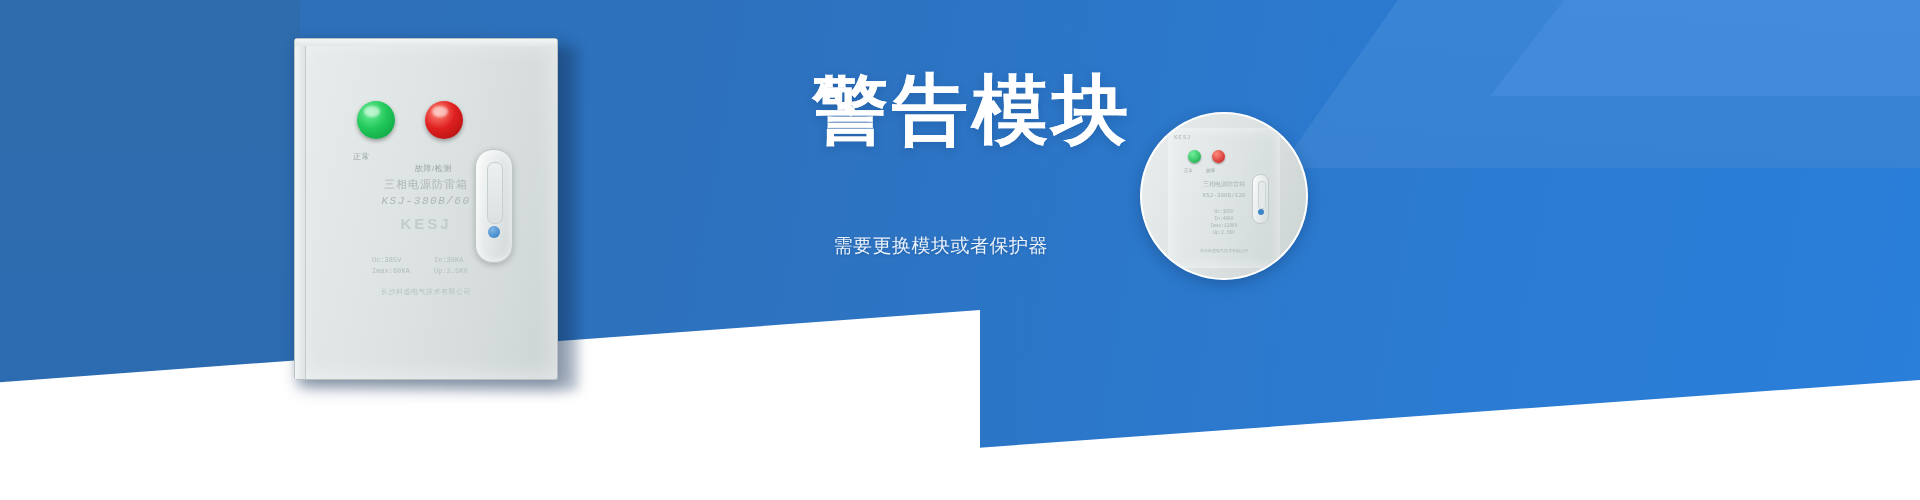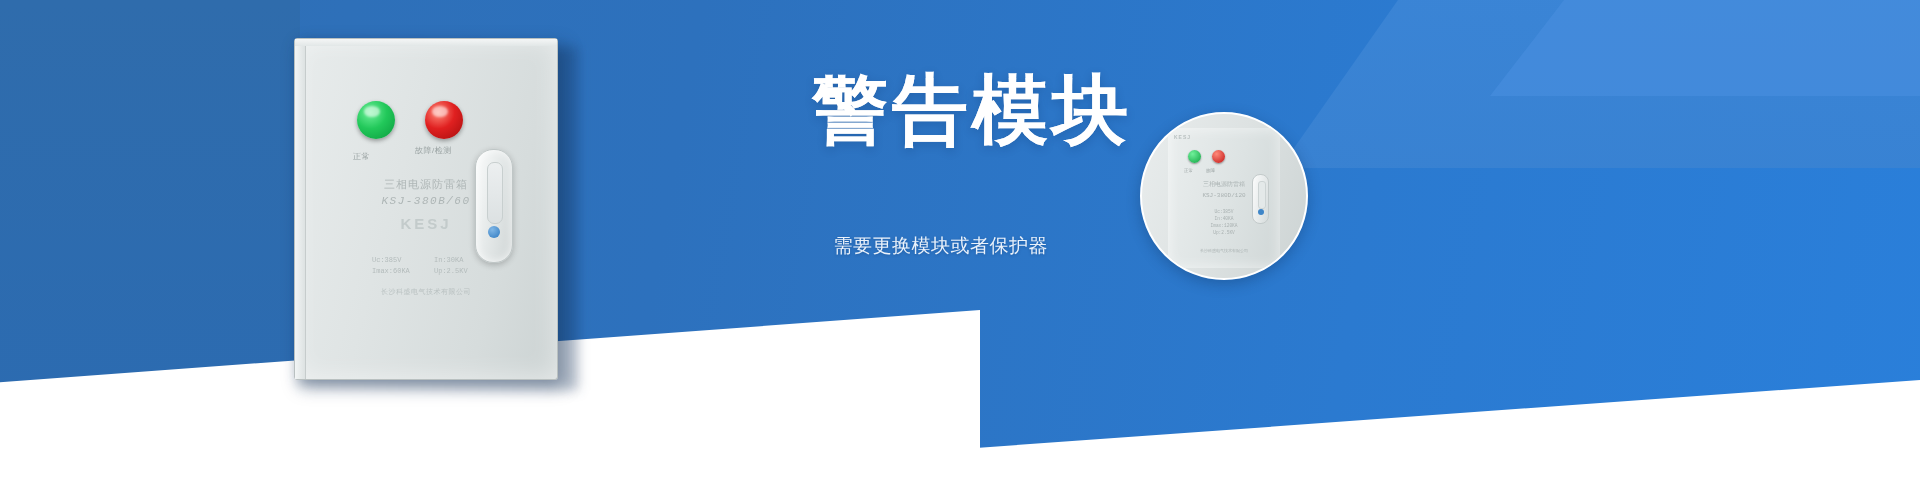--- a/index.html
+++ b/index.html
@@ -44,21 +44,21 @@
     box-shadow:0 2px 4px rgba(0,0,0,.35);}
   .lamp .ring{position:absolute;inset:-4px;border-radius:50%;
     background:linear-gradient(160deg,#4a4a4a,#222);z-index:-1;}
   .lamp.green{left:62px;top:62px;background:radial-gradient(circle at 35% 30%,#6ff09a 0%,#22c85a 45%,#0a9b3d 100%);}
   .lamp.red{left:130px;top:62px;background:radial-gradient(circle at 35% 30%,#ff8a7a 0%,#e02020 45%,#a50d0d 100%);}
   .lamp .gloss{position:absolute;left:7px;top:5px;width:16px;height:11px;border-radius:50%;
     background:rgba(255,255,255,.55);filter:blur(1px);}
 
   .lbl{position:absolute;font-size:8px;color:#9aa3a3;letter-spacing:.5px;white-space:nowrap;}
   .lbl.normal{left:58px;top:112px;}
-  .lbl.fault{left:120px;top:106px;}
+  .lbl.fault{left:120px;top:124px;}
 
   .dev-title{position:absolute;left:0;right:0;top:138px;text-align:center;
     font-size:11px;color:#aeb6b6;letter-spacing:1px;}
   .dev-model{position:absolute;left:0;right:0;top:156px;text-align:center;
     font-size:11px;color:#aeb6b6;letter-spacing:1.5px;font-family:"Liberation Mono","DejaVu Sans Mono",monospace;font-style:italic;}
   .dev-brand{position:absolute;left:0;right:0;top:176px;text-align:center;
     font-size:15px;color:#c3cbcb;letter-spacing:3px;font-weight:bold;}
   .dev-brand-cn{position:absolute;left:0;right:0;top:192px;text-align:center;
     font-size:14px;color:#c0c8c8;letter-spacing:2px;font-weight:bold;}
   .dev-specs{position:absolute;left:16px;right:0;top:216px;text-align:center;

